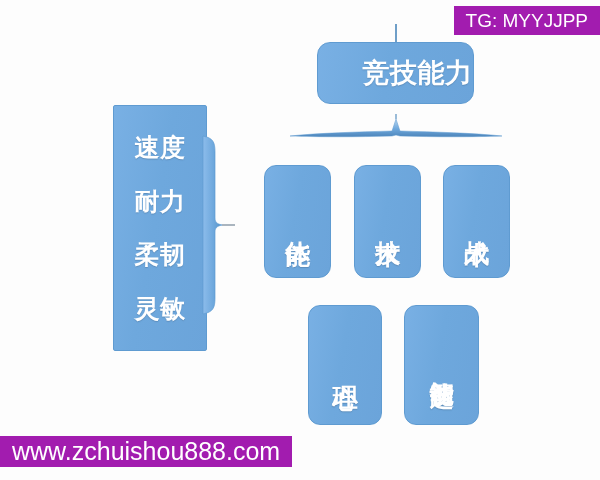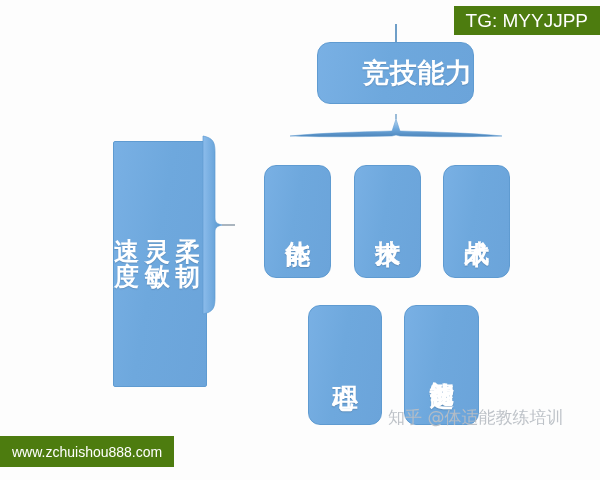--- a/index.html
+++ b/index.html
@@ -68,26 +68,25 @@
   #brace-horiz {
     position: absolute;
     left: 288px; top: 114px;
     width: 216px; height: 28px;
   }
 
   
   #node-left {
     left: 113px; top: 105px;
     width: 94px;  height: 246px;
-    flex-direction: row;
+    flex-direction: column;
     justify-content: space-evenly;
     align-items: center;
     font-size: 25px;
     border-radius: 2px;
-    margin-top: 36px;
   }
   #node-left .row { line-height: 1; }
 
   
   #brace-left {
     position: absolute;
     left: 200px; top: 134px;
     width: 36px;  height: 182px;
   }
 
@@ -109,35 +108,35 @@
     font-size: 25px;
     border-radius: 11px;
   }
   #node-xinli  { left: 308px; }
   #node-zhineng{ left: 404px; width: 75px; }
   #node-zhineng .vtext { font-size: 24px; letter-spacing: -1px; }
 
   
   .banner {
     position: absolute;
-    background: #4d7c0f;
+    background: #a21caf;
     color: #ffffff;
     display: flex;
     align-items: center;
     font-family: "Liberation Sans", sans-serif;
   }
   #banner-tg {
     right: 0px; top: 6px;
     height: 29px; padding: 0 12px;
     font-size: 19px;
   }
   #banner-url {
     left: 0px; bottom: 13px;
     height: 31px; padding: 0 12px;
-    font-size: 14px;
+    font-size: 25px;
   }
 
   
   #watermark {
     position: absolute;
     left: 388px; top: 406px;
     font-size: 17px;
     color: #b9bec4;
     opacity: 0.92;
     white-space: nowrap;
@@ -170,22 +169,23 @@
              C 146,18 186,19 214,22
              C 186,23 146,23 112,22
              L 108,21
              L 104,22
              C 70,23 30,23 2,22 Z" fill="url(#braceGradH)" stroke="#5f9bd1" stroke-width="0.5"></path>
     <path d="M 108,5 L 108,0" stroke="#6f9fc8" stroke-width="1.4" fill="none"></path>
   </svg>
 
   <div class="node sharp" id="node-left">
     <span class="row">速度</span>
+    <span class="row">耐力</span>
+    <span class="row">柔韧</span>
     <span class="row">灵敏</span>
-    <span class="row">柔韧</span>
   </div>
 
   <svg id="brace-left" viewBox="0 0 36 182">
     <defs>
       <linearGradient id="braceGradV" x1="0" y1="0" x2="1" y2="0">
         <stop offset="0%" stop-color="#8cbceb"></stop>
         <stop offset="55%" stop-color="#6ea8dd"></stop>
         <stop offset="100%" stop-color="#5792c7"></stop>
       </linearGradient>
     </defs>
@@ -213,19 +213,18 @@
   </div>
 
   <div class="node rounded bot" id="node-xinli">
     <span class="vtext">心理</span>
   </div>
 
   <div class="node rounded bot" id="node-zhineng">
     <span class="vtext">运动智能</span>
   </div>
 
-  <div id="watermark">知乎 @体适能教练培训</div>
 
   <div class="banner" id="banner-tg">TG: MYYJJPP</div>
 
   <div class="banner" id="banner-url">www.zchuishou888.com</div>
 
 </div>
 
 </body></html>

